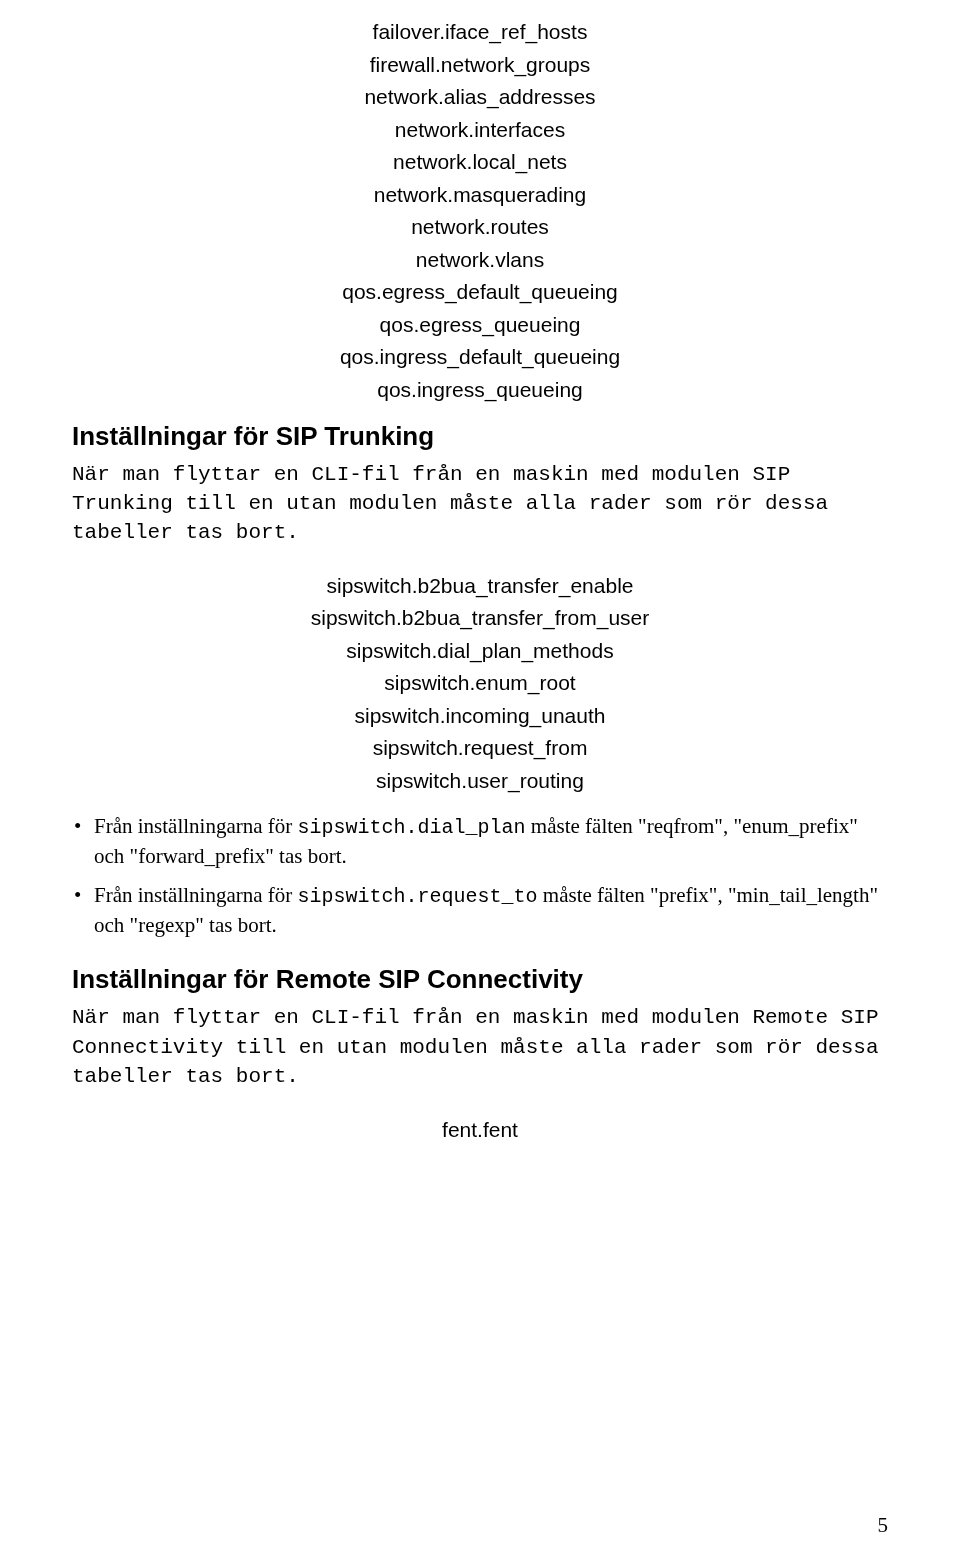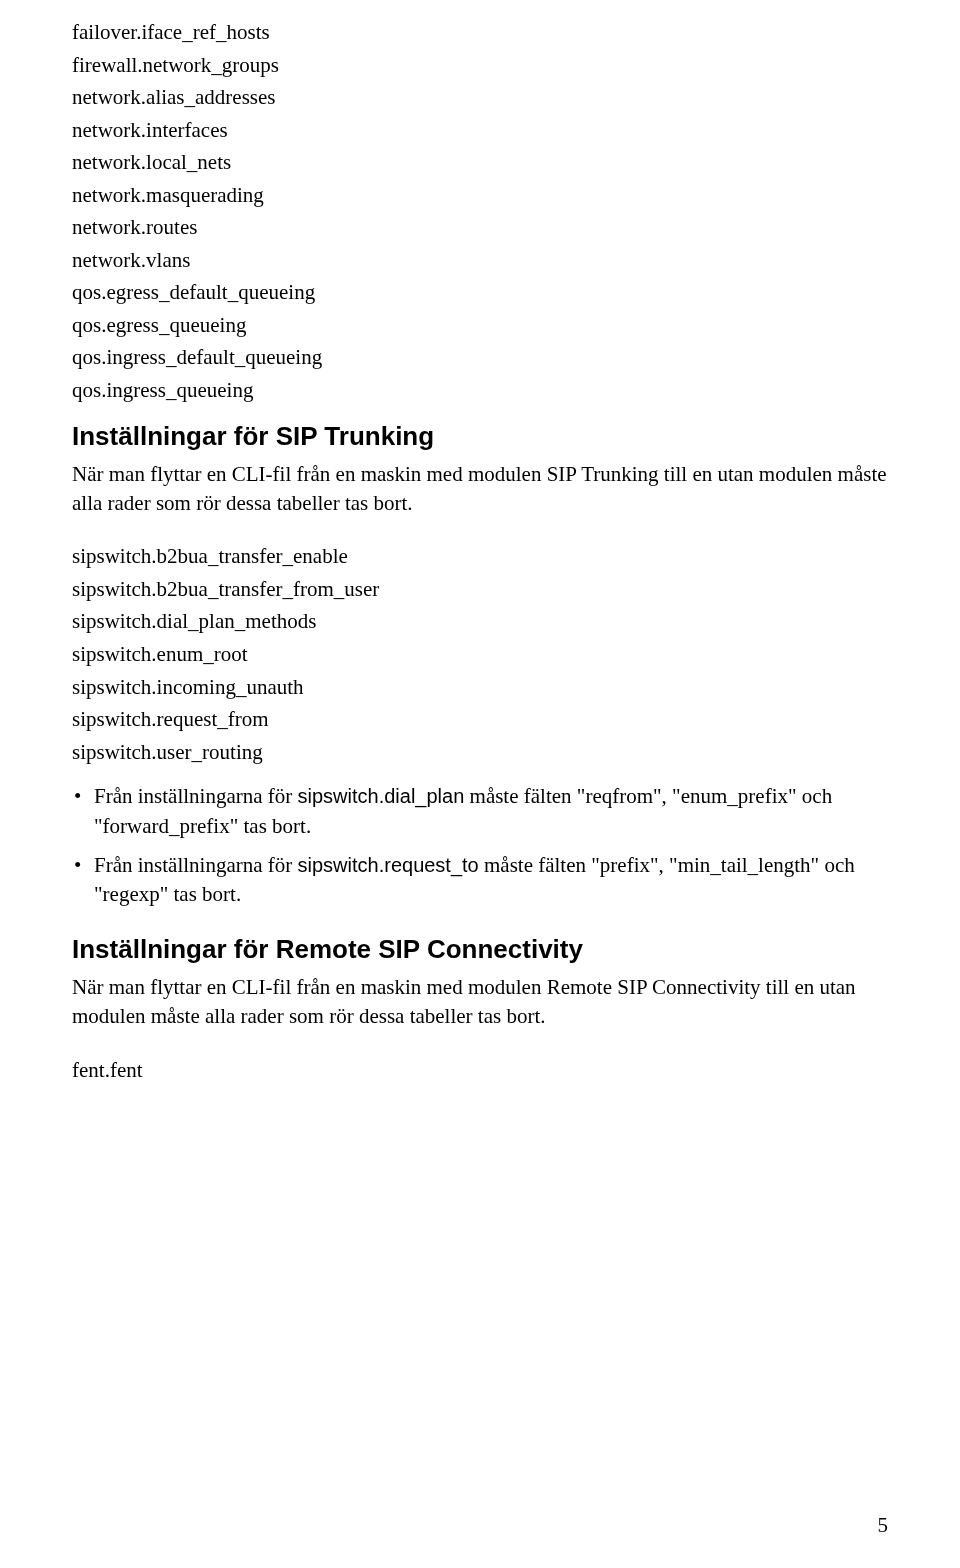--- a/index.html
+++ b/index.html
@@ -6,56 +6,58 @@
   body {
     background: #ffffff;
     width: 960px;
     min-height: 1568px;
     padding: 16px 72px 40px 72px;
     font-family: "Times New Roman", Times, serif;
     color: #000;
     position: relative;
   }
   .code-block {
-    font-family: Liberation Serif, serif;
+    font-family: Liberation Sans, sans-serif;
     font-size: 21px;
     line-height: 1.55;
     margin-bottom: 14px;
     white-space: pre;
+    text-align: center;
   }
   .h2 {
     font-family: Liberation Sans, sans-serif;
     font-weight: 700;
     font-size: 26px;
     margin: 14px 0 8px 0;
   }
   .para {
     font-size: 21px;
     line-height: 1.4;
     margin-bottom: 22px;
+    font-family: Liberation Mono, monospace;
   }
   ul.bullets {
     list-style: none;
     margin: 0 0 24px 0;
   }
   ul.bullets li {
     font-size: 21px;
     line-height: 1.4;
     margin-bottom: 10px;
     padding-left: 22px;
     position: relative;
   }
   ul.bullets li::before {
     content: "•";
     position: absolute;
     left: 2px;
     top: 0;
   }
   code.inline {
-    font-family: Liberation Sans, sans-serif;
+    font-family: Liberation Mono, monospace;
     font-size: 20px;
   }
   .page-number {
     position: absolute;
     bottom: 30px;
     right: 72px;
     font-size: 21px;
   }
   .section-gap { }
 </style>

